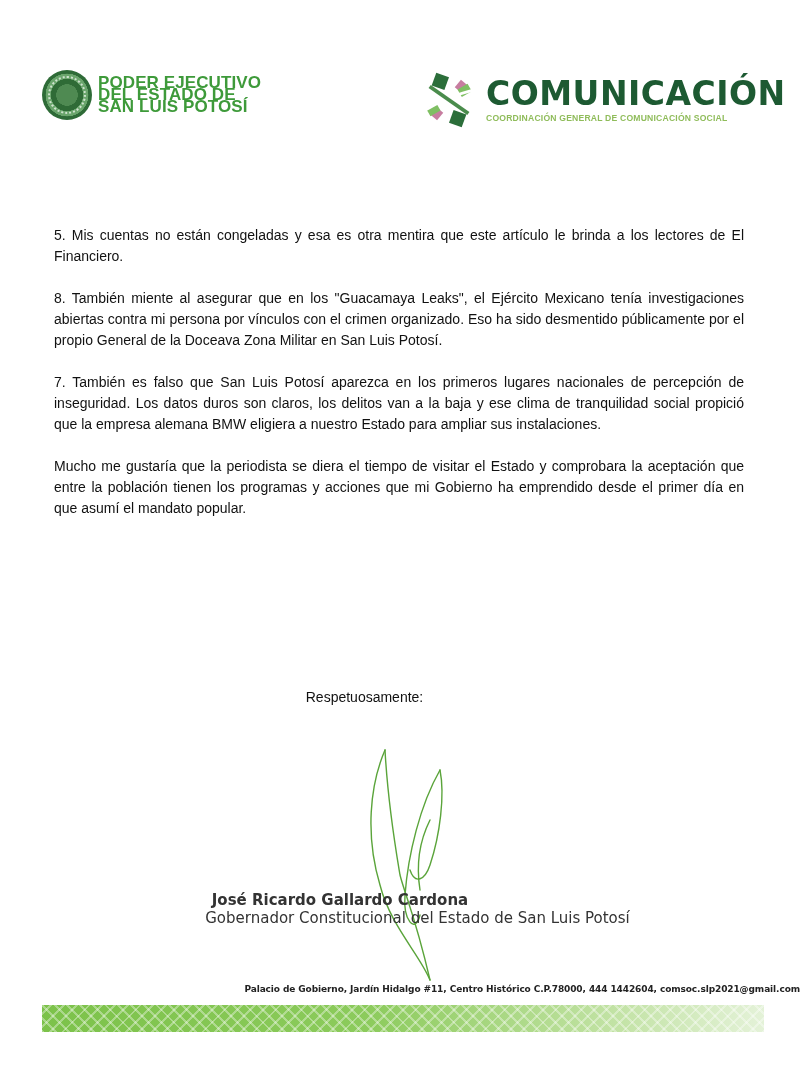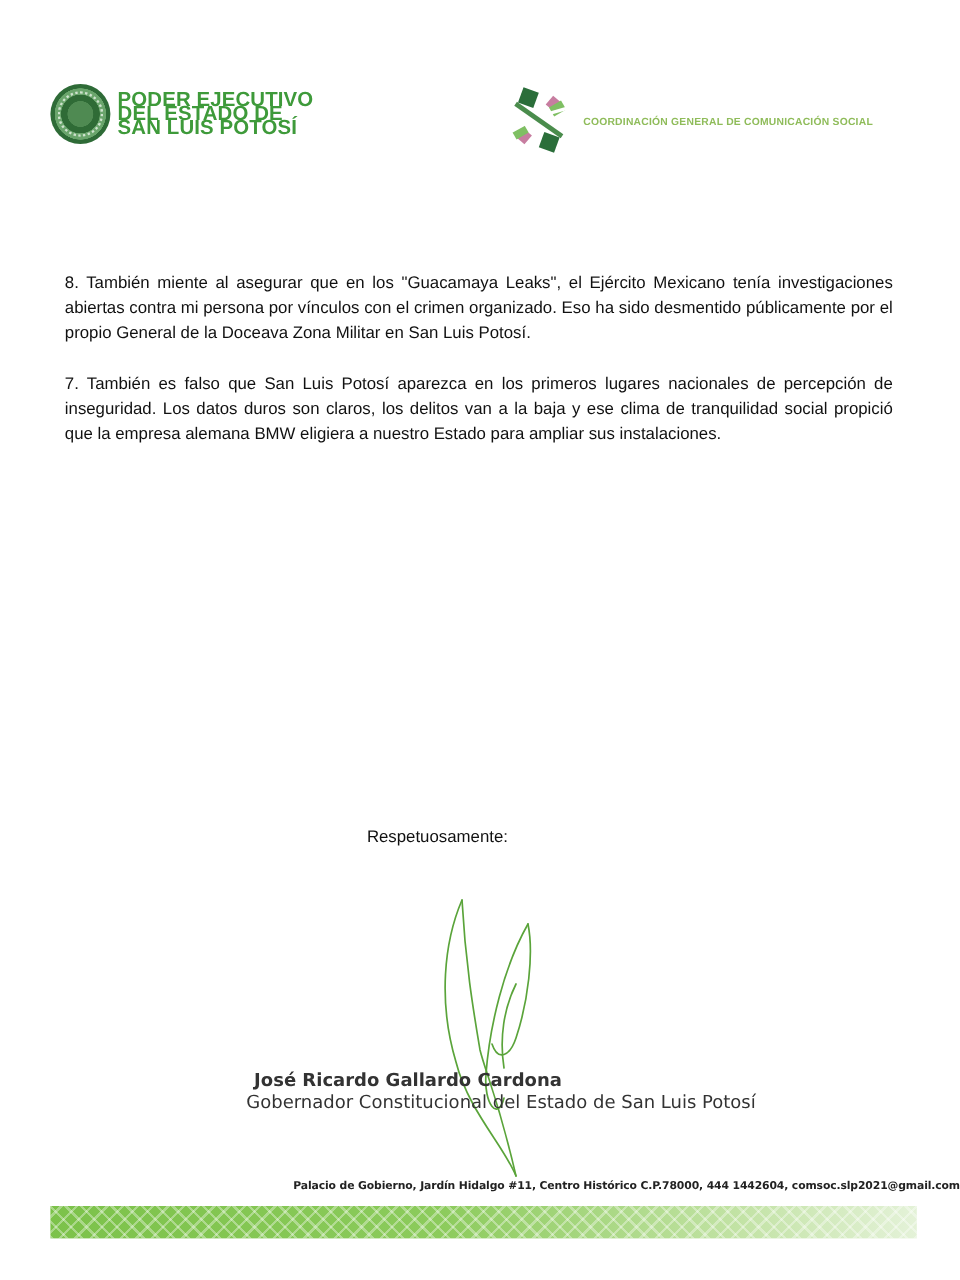--- a/index.html
+++ b/index.html
@@ -55,27 +55,30 @@
         <g fill="#7fbf63">
             <rect x="-25" y="-4" width="12" height="9" transform="rotate(-30)"></rect>
             <rect x="13" y="-5" width="12" height="9" transform="rotate(-30)"></rect>
           </g>
         <path d="M-24,10 Q0,-4 24,-10" stroke="#fff" stroke-width="3" fill="none"></path>
         <path d="M-20,-14 L20,14" stroke="#4a8c4c" stroke-width="4" fill="none"></path>
       </g>
     </svg>
   </div>
   <div class="com-title">
+    <div class="com-main">COMUNICACIÓN</div>
     <div class="com-sub">COORDINACIÓN GENERAL DE COMUNICACIÓN SOCIAL</div>
   </div>
 </div>
 
 <div class="body">
+  <p>5. Mis cuentas no están congeladas y esa es otra mentira que este artículo le brinda a los lectores de El Financiero.</p>
   <p>8. También miente al asegurar que en los "Guacamaya Leaks", el Ejército Mexicano tenía investigaciones abiertas contra mi persona por vínculos con el crimen organizado. Eso ha sido desmentido públicamente por el propio General de la Doceava Zona Militar en San Luis Potosí.</p>
   <p>7. También es falso que San Luis Potosí aparezca en los primeros lugares nacionales de percepción de inseguridad. Los datos duros son claros, los delitos van a la baja y ese clima de tranquilidad social propició que la empresa alemana BMW eligiera a nuestro Estado para ampliar sus instalaciones.</p>
+  <p>Mucho me gustaría que la periodista se diera el tiempo de visitar el Estado y comprobara la aceptación que entre la población tienen los programas y acciones que mi Gobierno ha emprendido desde el primer día en que asumí el mandato popular.</p>
 </div>
 
 <div class="closing">Respetuosamente:</div>
 
 <div class="signature">
   <svg viewBox="0 0 110 240" width="110" height="240">
     <g fill="none" stroke="#5aa43a" stroke-width="1.4" stroke-linecap="round">
       <path d="M25,5 C10,40 5,90 20,140 C30,180 60,210 70,235"></path>
       <path d="M25,5 C28,60 35,100 40,130 C45,150 55,170 70,235"></path>
       <path d="M80,25 C60,60 48,110 45,150 C43,175 55,190 60,170"></path>

